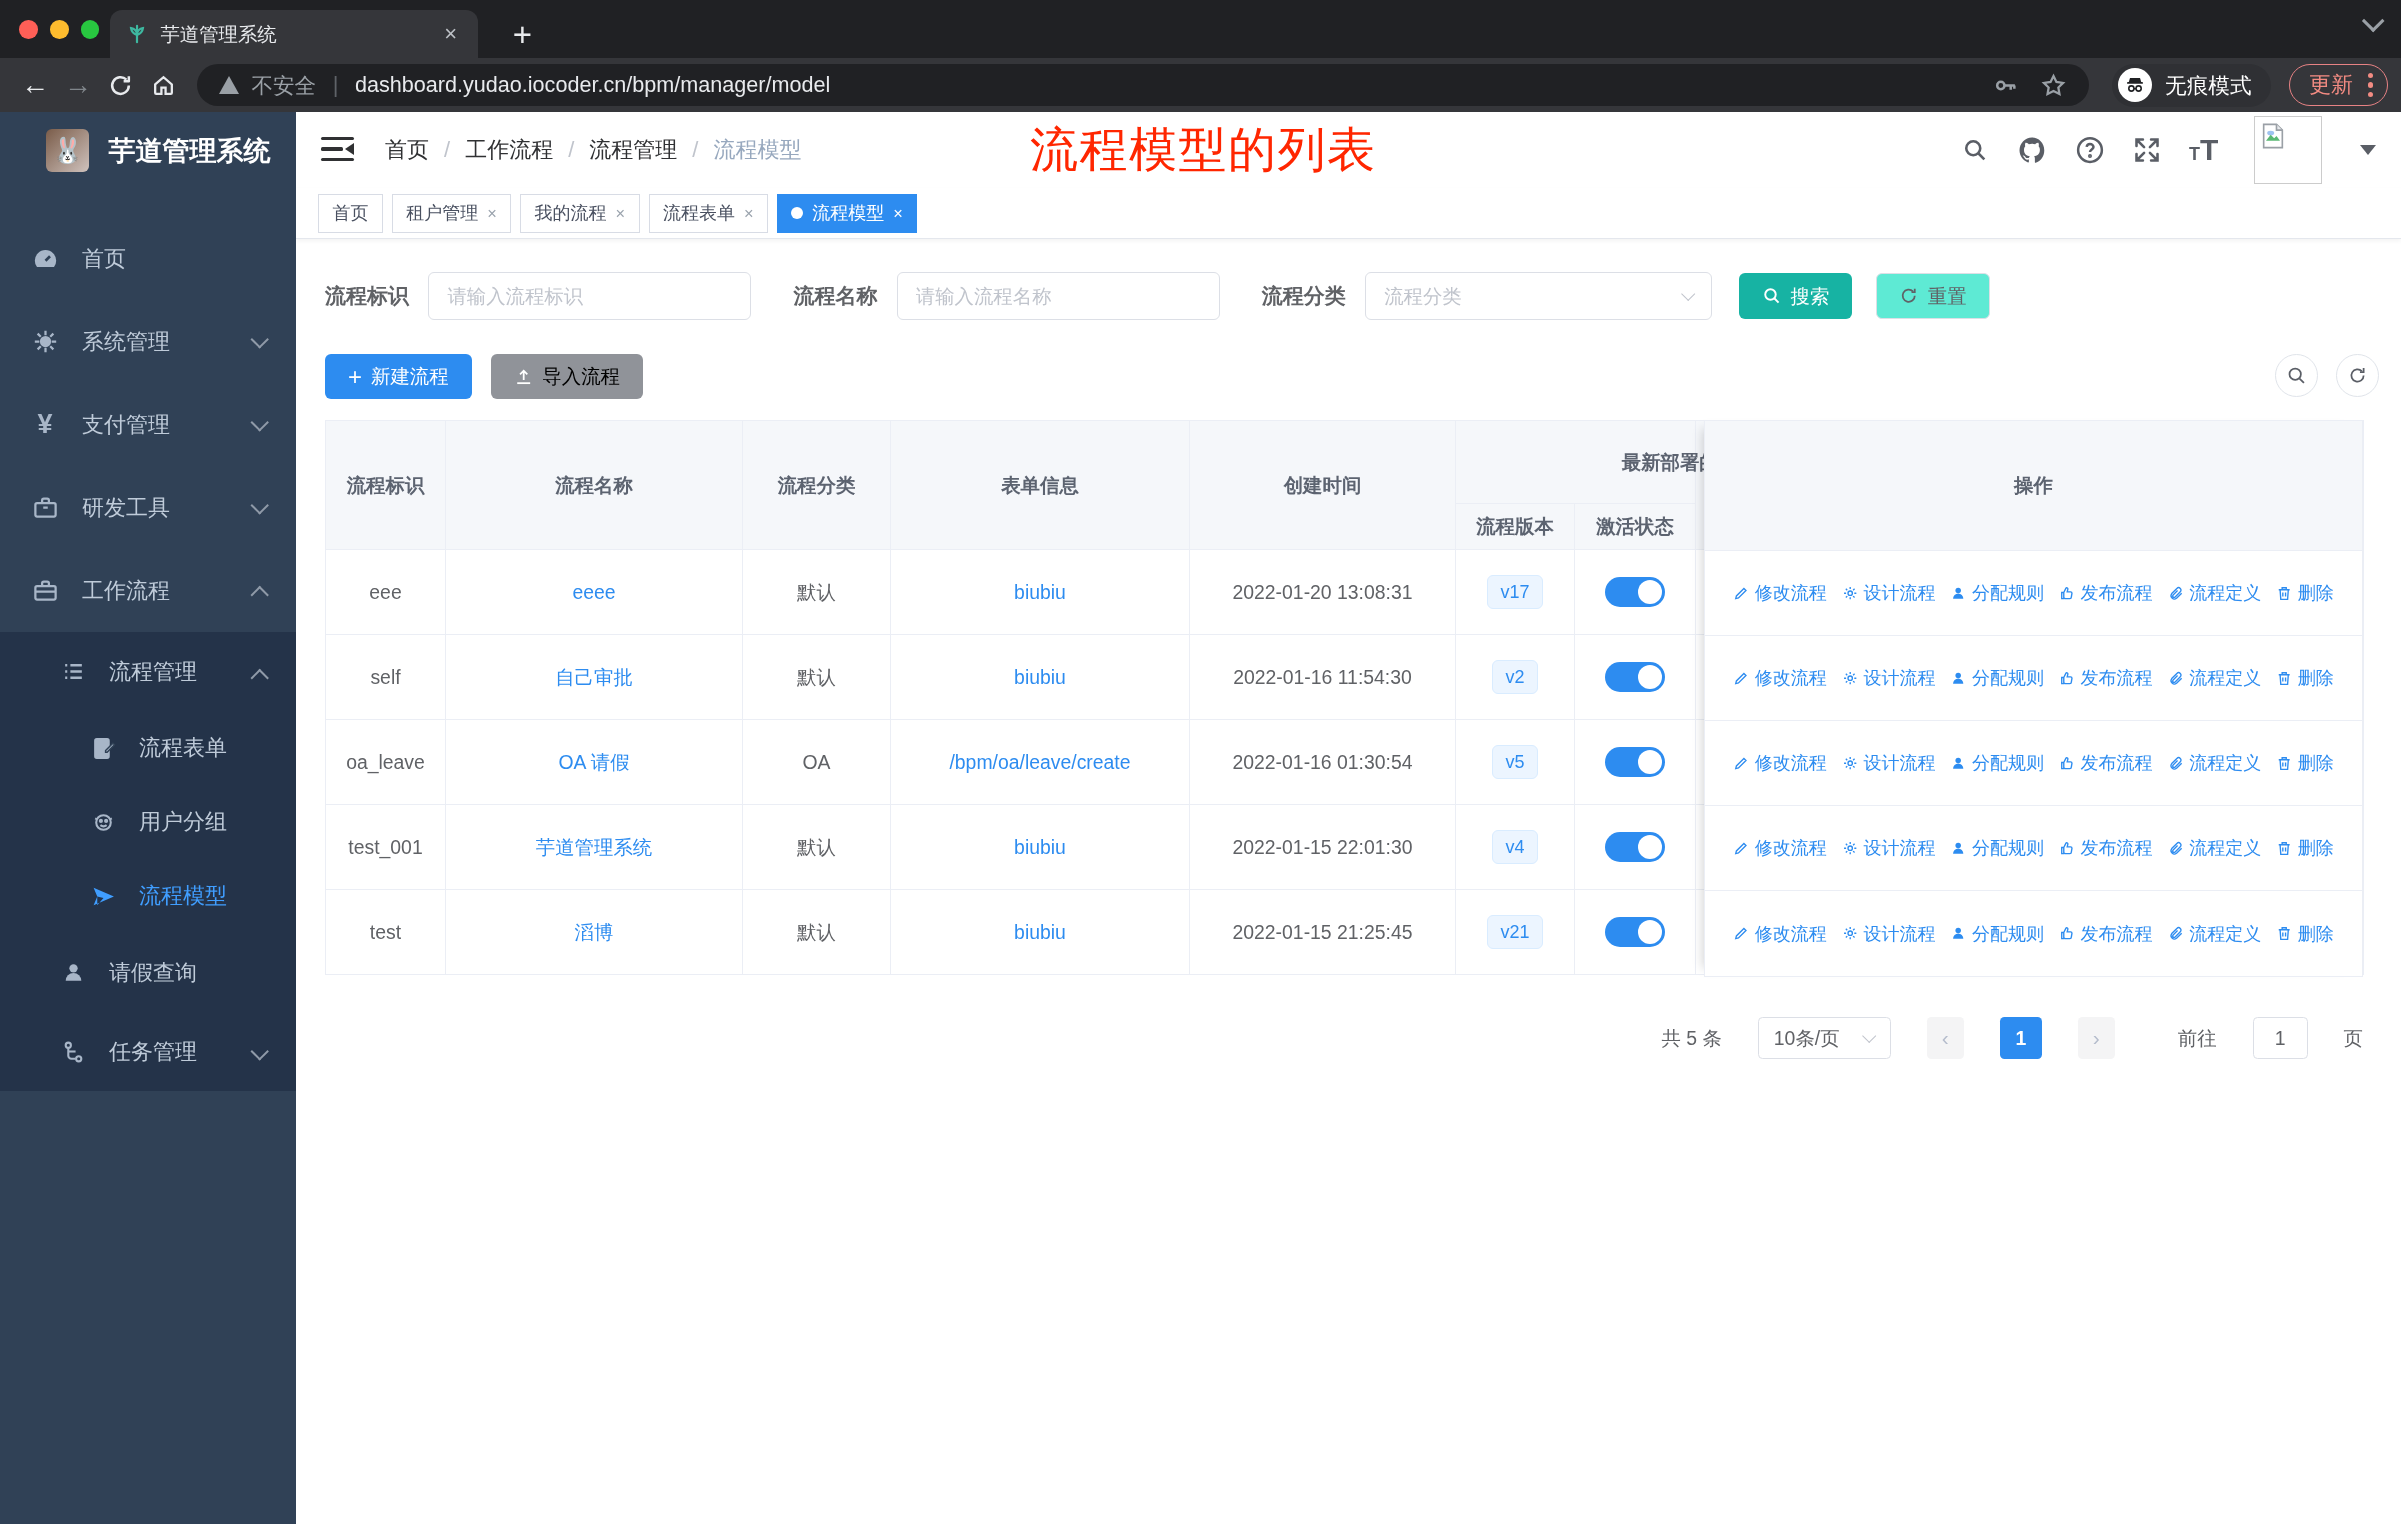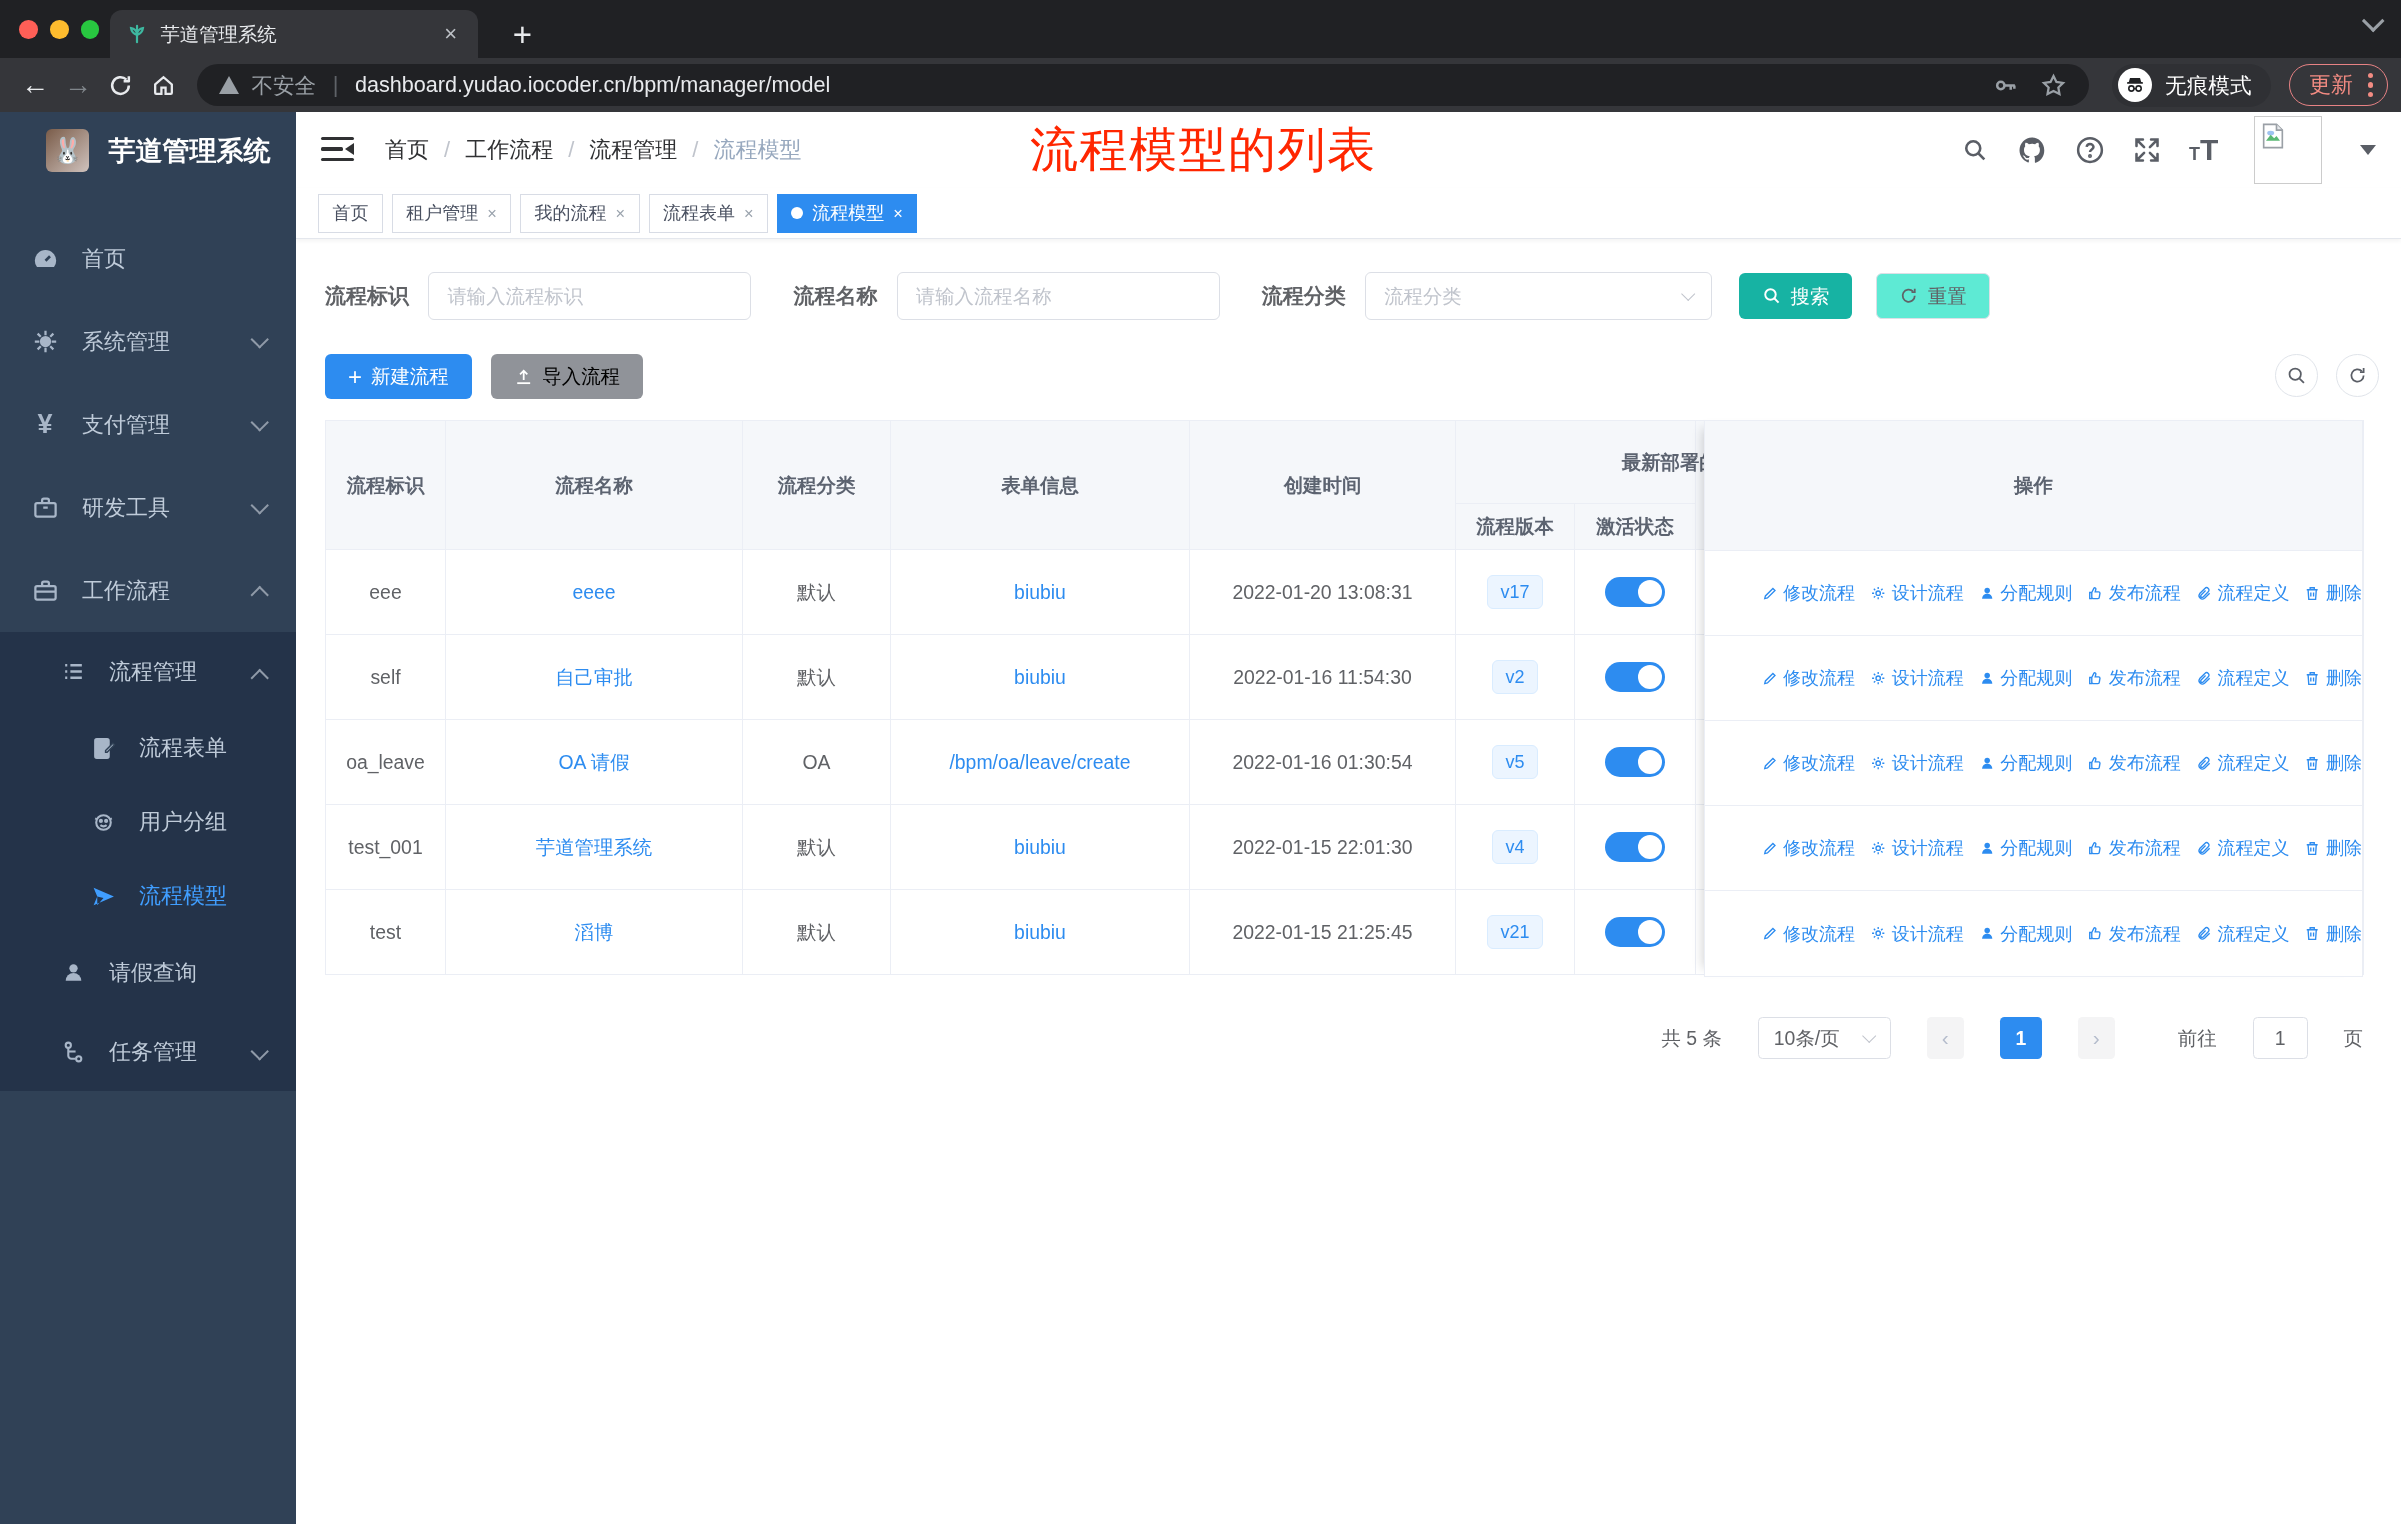--- a/index.html
+++ b/index.html
@@ -111,21 +111,21 @@
 th.group{position:relative;overflow:visible;}
 .group-label{position:absolute;left:0;top:0;width:506px;height:83px;display:flex;align-items:center;justify-content:center;white-space:nowrap;z-index:1;}
 a.link{color:var(--accent,#2d8cf0);text-decoration:none;}
 .badge{display:inline-block;background:var(--badge-bg,#ecf5ff);border:0.7px solid var(--badge-border,#d9ecff);color:var(--accent,#2d8cf0);border-radius:6px;padding:6.7px 12px;font-size:18px;line-height:1;}
 .switch{width:60px;height:30px;border-radius:15px;background:var(--accent,#2d8cf0);position:relative;display:inline-block;vertical-align:middle;}
 .switch::after{content:"";position:absolute;right:3px;top:3px;width:24px;height:24px;border-radius:50%;background:#fff;}
 
 
 .fixed-ops{position:absolute;top:0;right:0;width:659px;background:#fff;border:0.7px solid #ebeef5;box-shadow:-10.4px 0 10.4px -9px rgba(0,0,0,.18);z-index:3;}
 .ops-header{height:130px;background:#f5f7fa;border-bottom:0.7px solid #ebeef5;display:flex;align-items:center;justify-content:center;font-size:19.4px;font-weight:700;color:#5c6370;}
-.ops-row{height:85px;border-bottom:0.7px solid #ebeef5;display:flex;align-items:center;justify-content:flex-end;gap:15px;font-size:18px;color:var(--accent,#2d8cf0);white-space:nowrap;}
+.ops-row{height:85px;border-bottom:0.7px solid #ebeef5;display:flex;align-items:center;justify-content:center;gap:15px;font-size:18px;color:var(--accent,#2d8cf0);white-space:nowrap;}
 .ops-row:last-child{border-bottom:none;}
 .op{display:flex;align-items:center;gap:5.2px;}
 
 
 .pager{margin-top:42px;display:flex;justify-content:flex-end;align-items:center;gap:36px;font-size:19.4px;color:#606266;}
 .size-select{width:133px;height:42px;border:0.7px solid #dcdfe6;border-radius:4.5px;display:flex;align-items:center;justify-content:space-between;padding:0 15px;color:#606266;}
 .pg-btn{width:37px;height:42px;border-radius:4.5px;background:#f4f4f5;display:flex;align-items:center;justify-content:center;color:#b4bccc;font-size:21px;}
 .pg-num{min-width:42px;height:42px;border-radius:4.5px;background:var(--accent,#2d8cf0);color:#fff;font-weight:700;display:flex;align-items:center;justify-content:center;}
 .goto-input{width:55px;height:42px;border:0.7px solid #dcdfe6;border-radius:4.5px;text-align:center;font-size:19.4px;color:#606266;outline:none;font-family:inherit;}
 </style>

